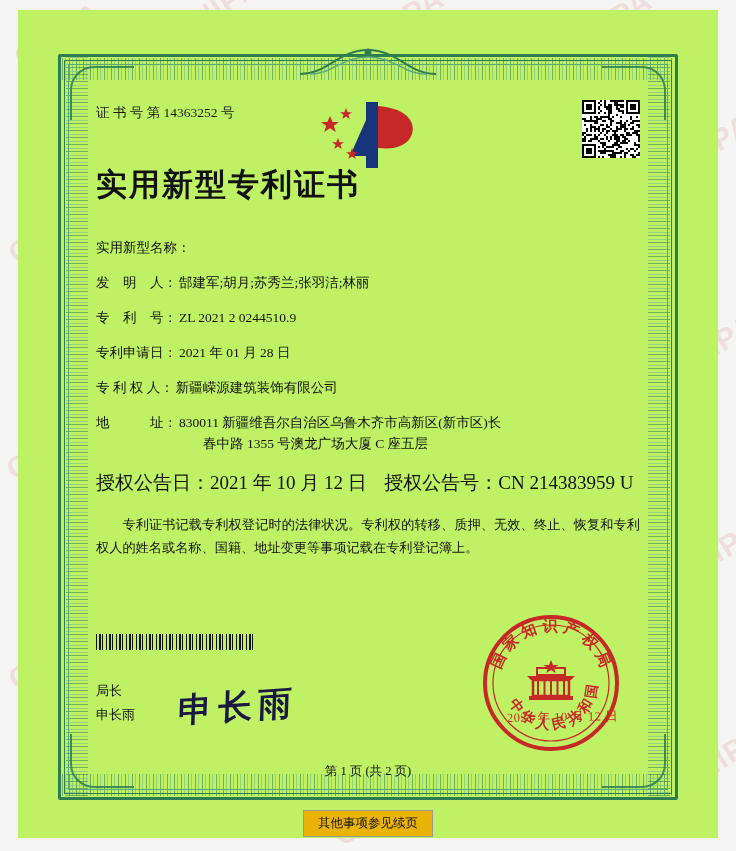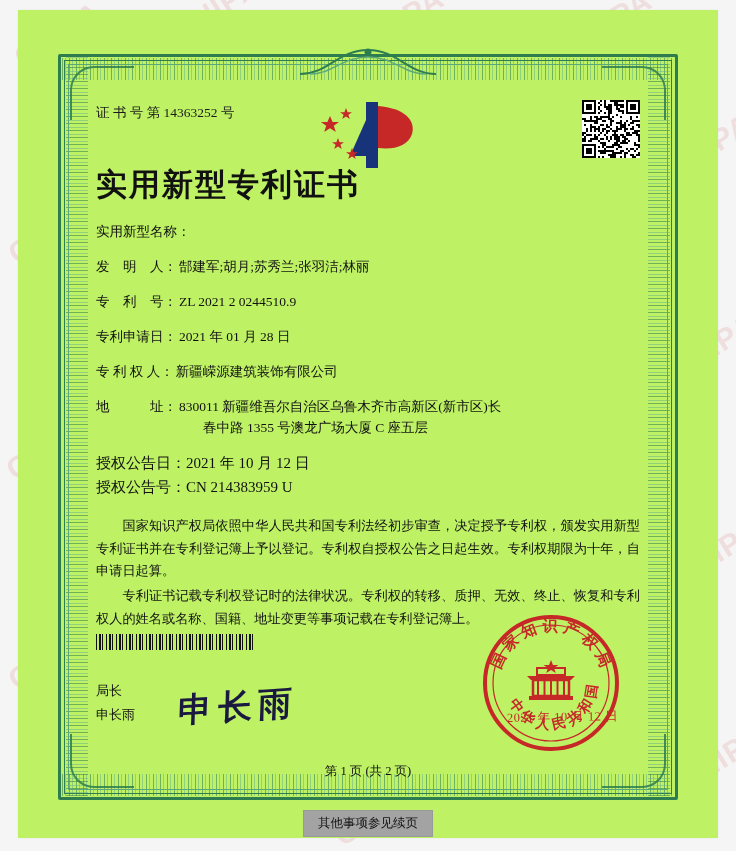--- a/index.html
+++ b/index.html
@@ -159,21 +159,21 @@
     text-align: left;
     font-size: 31px;
     font-weight: bold;
     letter-spacing: 2px;
     color: #111;
     margin-top: 42px;
     font-family: "DejaVu Serif", "Liberation Serif", serif;
   }
 
   .fields {
-    margin-top: 16px;
+    margin-top: 32px;
     font-size: 13.5px;
     color: #111;
     line-height: 1.55;
   }
   .field-row {
     display: flex;
     align-items: flex-start;
     margin-bottom: 14px;
   }
   .field-label {
@@ -184,22 +184,21 @@
     flex: 1 1 auto;
     padding-left: 2px;
   }
   .field-value .line2 {
     display: block;
     padding-left: 24px;
   }
   .dual-row {
     display: flex;
     margin-bottom: 14px;
-    font-size: 15px;
-    flex-direction: column;
+    font-size: 19px;
   }
   .dual-left { flex: 0 0 53%; }
   .dual-right { flex: 1 1 auto; }
 
   .para {
     font-size: 13.2px;
     line-height: 1.72;
     color: #111;
     text-indent: 2em;
     margin-top: 16px;
@@ -272,21 +271,21 @@
     margin-top: 18px;
   }
 
   .footer-note {
     position: absolute;
     left: 50%;
     transform: translateX(-50%);
     bottom: 14px;
     z-index: 4;
     border: 1px solid #999;
-    background: #a3a3a3;
+    background: #eab308;
     font-size: 12.5px;
     padding: 4px 14px;
     color: #111;
   }
 </style>
 </head>
 <body>
 
 <div class="watermark-layer" id="wm-layer">
     <div class="wm" style="left: 10px; top: 18px;">CNIPA</div>
@@ -774,21 +773,20 @@
       <div class="dual-row">
         <div class="dual-left">
           <span>授权公告日：</span><span>2021 年 10 月 12 日</span>
         </div>
         <div class="dual-right">
           <span>授权公告号：</span><span>CN 214383959 U</span>
         </div>
       </div>
     </div>
 
-    <div class="para">国家知识产权局依照中华人民共和国专利法经初步审查，决定授予专利权，颁发实用新型专利证书并在专利登记簿上予以登记。专利权自授权公告之日起生效。专利权期限为十年，自申请日起算。</div>
     <div class="para">专利证书记载专利权登记时的法律状况。专利权的转移、质押、无效、终止、恢复和专利权人的姓名或名称、国籍、地址变更等事项记载在专利登记簿上。</div>
 
     <div class="barcode"></div>
 
     <div class="sig-block">
       <div>局长</div>
       <div>申长雨</div>
     </div>
     <div class="sig-hand">申长雨</div>
 

